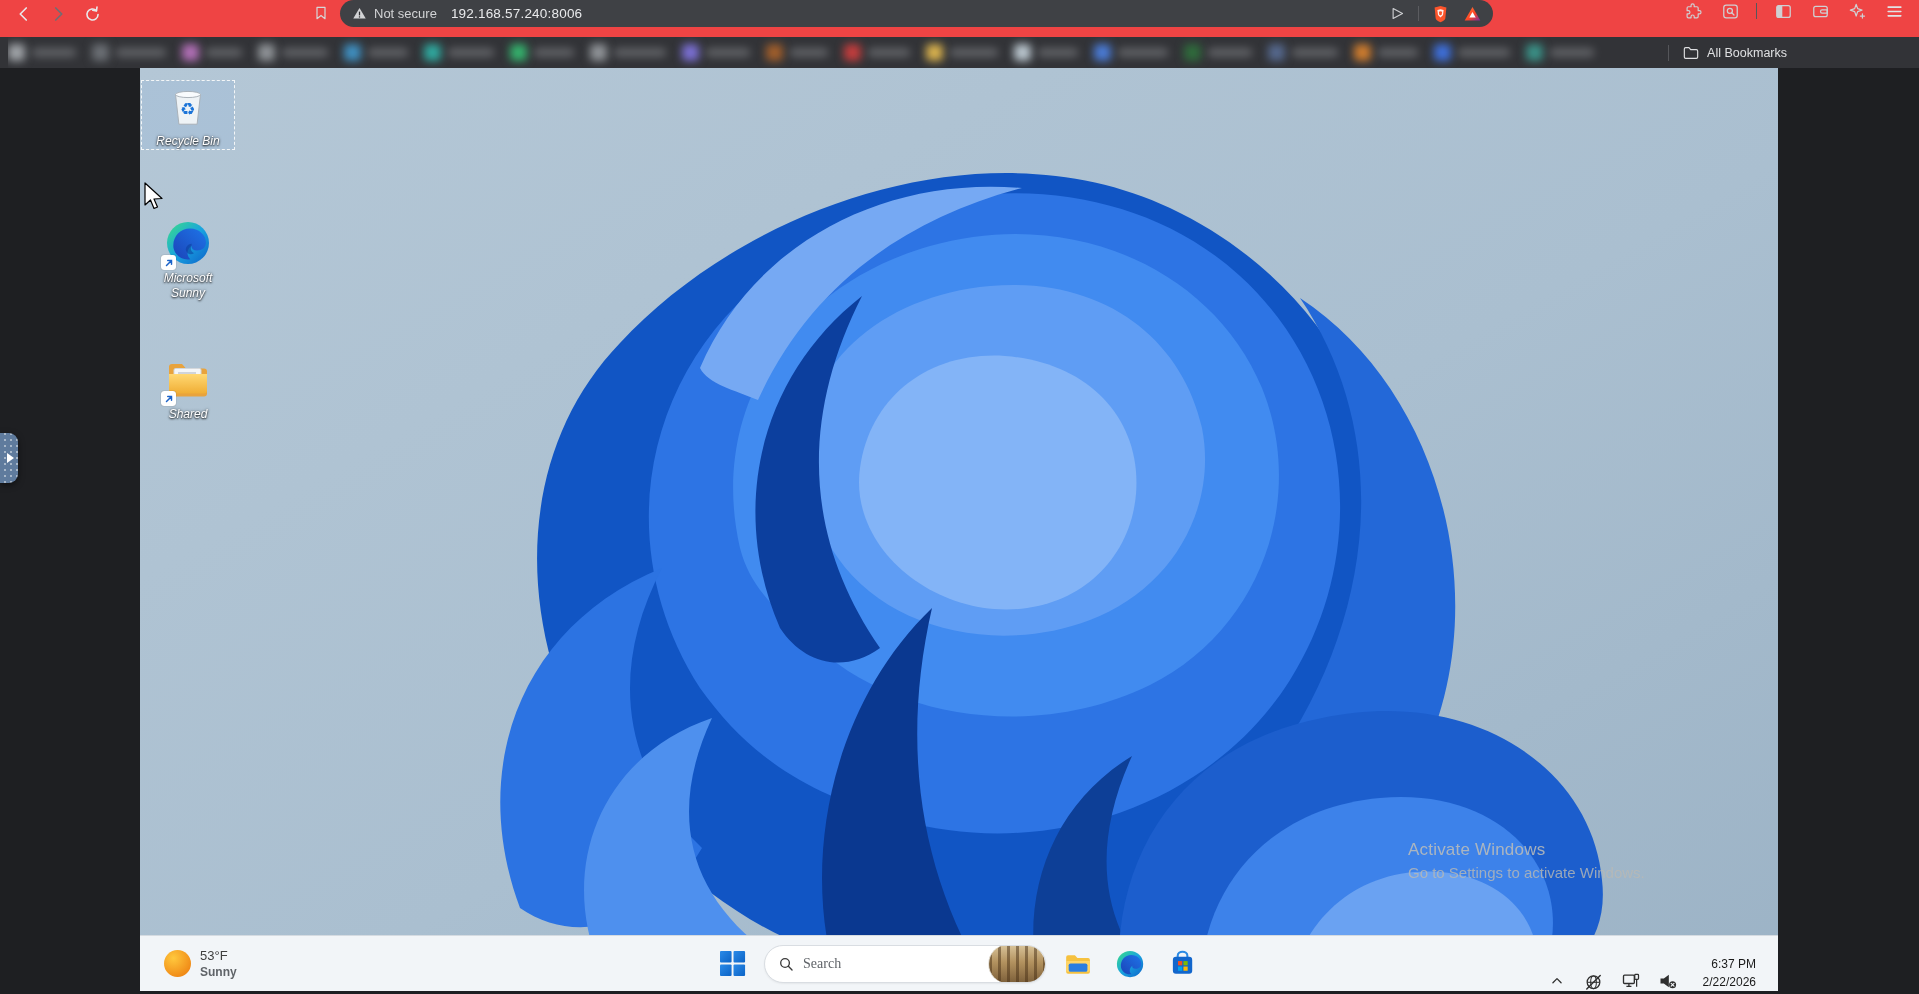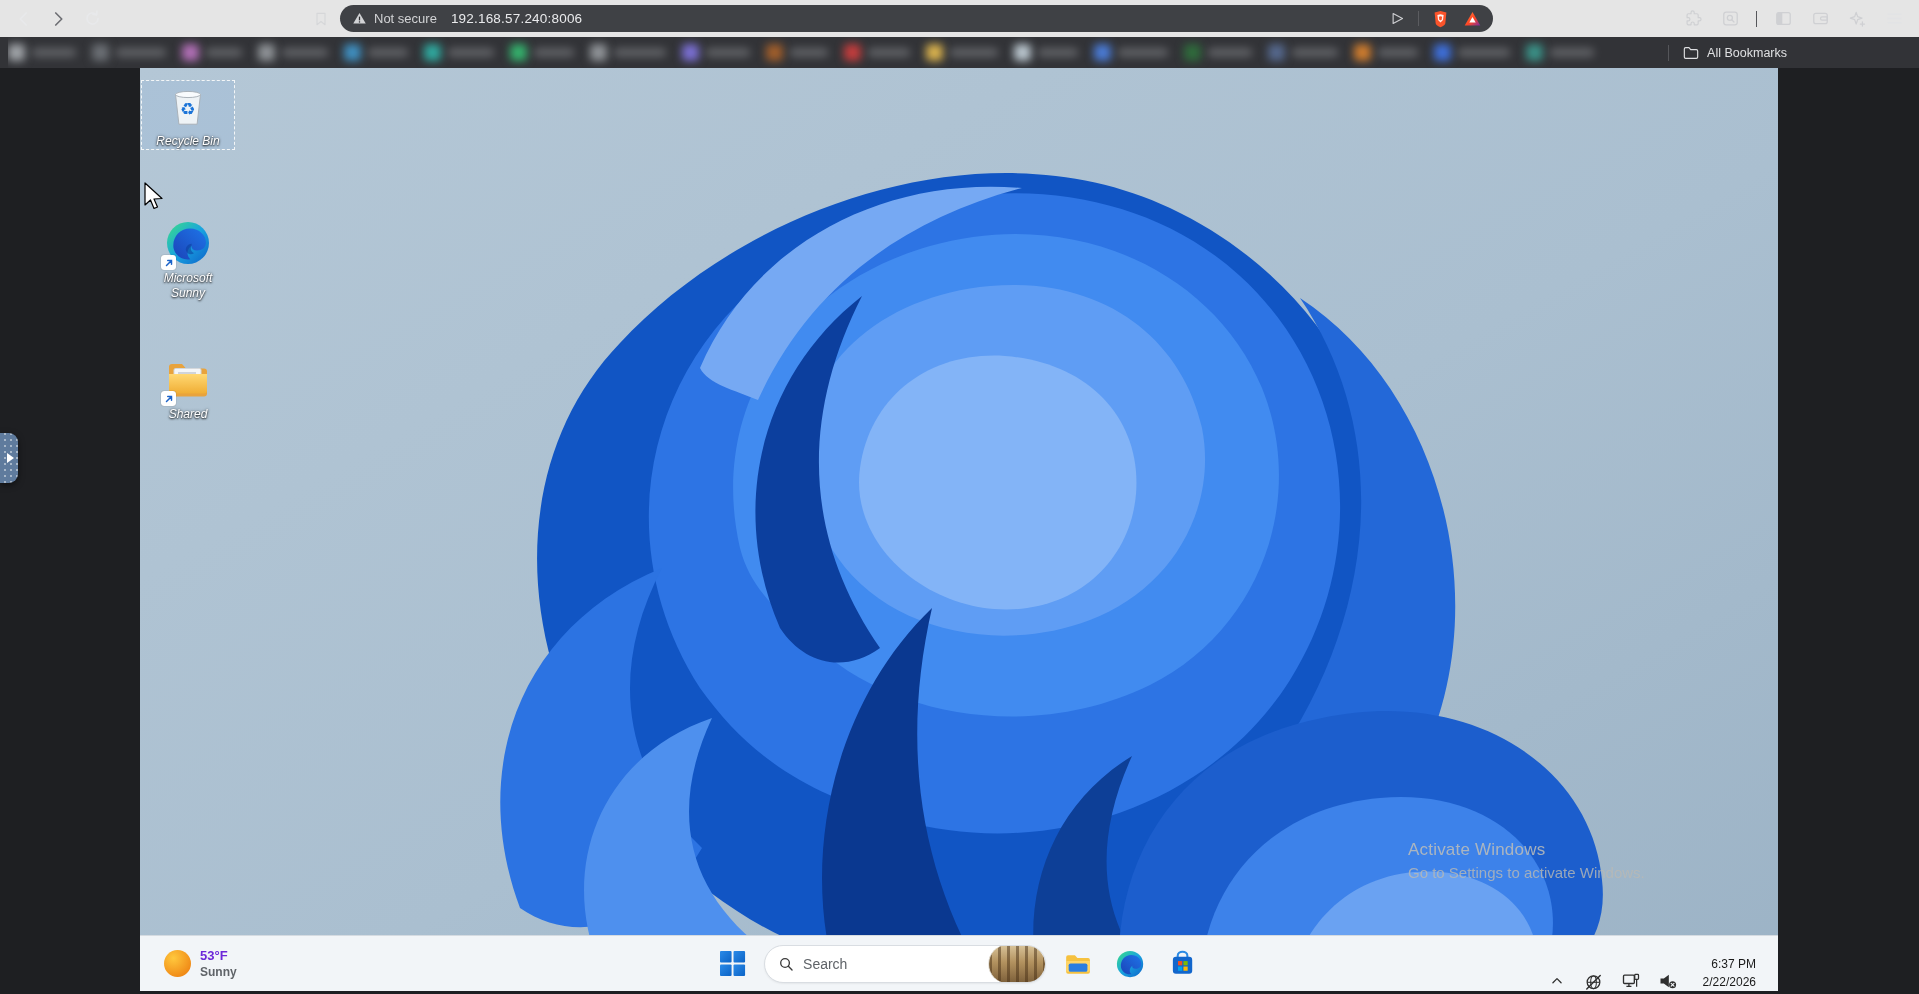--- a/index.html
+++ b/index.html
@@ -1,22 +1,22 @@
 <!DOCTYPE html>
 <html><head>
 <meta charset="utf-8">
 <style>
   * { box-sizing: border-box; margin:0; padding:0; user-select:none; }
   html,body { background:#111; }
   body { font-family:"Liberation Sans", sans-serif; }
   .stage { position:relative; width:1919px; height:994px; overflow:hidden; background:#1e1f22; }
 
   
-  .toolbar { position:absolute; top:0; left:0; right:0; height:37px; background:#e5e5e5;
-             display:flex; align-items:center; padding:0 14px 0 10px; }
+  .toolbar { position:absolute; top:0; left:0; right:0; height:37px; background:#ef4444;
+             display:flex; align-items:flex-start; padding:0 14px 0 10px; }
   .nav-btn { width:28px; height:28px; display:flex; align-items:center; justify-content:center;
              border-radius:50%; margin-right:6px; flex:0 0 auto; }
   .tb-spacer { width:196px; flex:0 0 auto; }
   .bm-flag { width:26px; height:26px; display:flex; align-items:center; justify-content:center; flex:0 0 auto; margin-right:6px; }
   .omnibox { width:1153px; height:27px; background:#3f4145; border-radius:14px; display:flex;
              align-items:center; padding:0 10px 0 12px; flex:0 0 auto; }
   .omni-sec { display:flex; align-items:center; gap:7px; color:#d2d3d5; font-size:13px; }
   .omni-url { color:#e9eaec; font-size:13.5px; margin-left:14px; letter-spacing:.2px; }
   .omni-right { margin-left:auto; display:flex; align-items:center; gap:10px; }
   .omni-sep { width:1px; height:15px; background:#5b5c60; }
@@ -59,29 +59,29 @@
   
   .watermark { position:absolute; left:1268px; top:772px; color:rgba(190,190,185,.85); pointer-events:none; }
   .watermark .wm1 { font-size:17px; font-weight:500; letter-spacing:.2px; }
   .watermark .wm2 { font-size:15px; margin-top:4px; color:rgba(185,185,180,.8); }
 
   
   .taskbar { position:absolute; left:0; right:0; bottom:0; height:56px; background:#f2f5f8;
              border-top:1px solid rgba(210,216,222,.9); display:flex; align-items:center; }
   .weather { position:absolute; left:16px; top:0; height:100%; display:flex; align-items:center; gap:9px; padding:0 8px; }
   .sun { width:27px; height:27px; border-radius:50%; background:radial-gradient(circle at 35% 30%, #ffc83d, #f08a17 75%); }
-  .wtemp { font-size:13px; font-weight:700; color:#6d28d9; line-height:1.3; }
+  .wtemp { font-size:13px; font-weight:400; color:#404040; line-height:1.3; }
   .wcond { font-size:12px; color:#5f6368; line-height:1.2;font-weight:bold; }
   .tb-center { position:absolute; left:50%; top:0; transform:translateX(-50.4%); height:100%;
                display:flex; align-items:center; gap:12px; }
   .task-btn { width:40px; height:40px; border-radius:6px; display:flex; align-items:center; justify-content:center; }
   .search-pill { width:282px; height:38px; background:#fff; border:1px solid #d9dde2; border-radius:19px;
                  display:flex; align-items:center; padding:0 0 0 13px; box-shadow:0 1px 2px rgba(0,0,0,.06); overflow:hidden; }
   .search-pill input { border:none; outline:none; background:transparent; flex:1; font-size:14px;
-                       font-family:Liberation Sans, sans-serif; color:#202124; margin-left:9px; }
+                       font-family:Liberation Serif, serif; color:#202124; margin-left:9px; }
   .search-pill input::placeholder { color:#5f6368; }
   .pill-img { width:57px; height:38px; border-radius:19px; flex:0 0 auto; margin-left:auto;
               background:
                 repeating-linear-gradient(90deg, rgba(72,48,22,.5) 0 3px, rgba(0,0,0,0) 3px 9px),
                 linear-gradient(180deg,#d9c49a 0%, #b3925f 45%, #7c5f3a 100%); 
               background-blend-mode:normal; border-left:1px solid #e4e0d6; }
   .tray { position:absolute; right:0; top:0; height:100%; display:flex; align-items:flex-end; gap:17px; padding-right:22px; }
   .tray-ic { width:20px; height:20px; display:flex; align-items:center; justify-content:center; }
   .clock { text-align:right; font-size:12px; color:#1a1a1a; line-height:1.45; margin-left:8px; }
 

